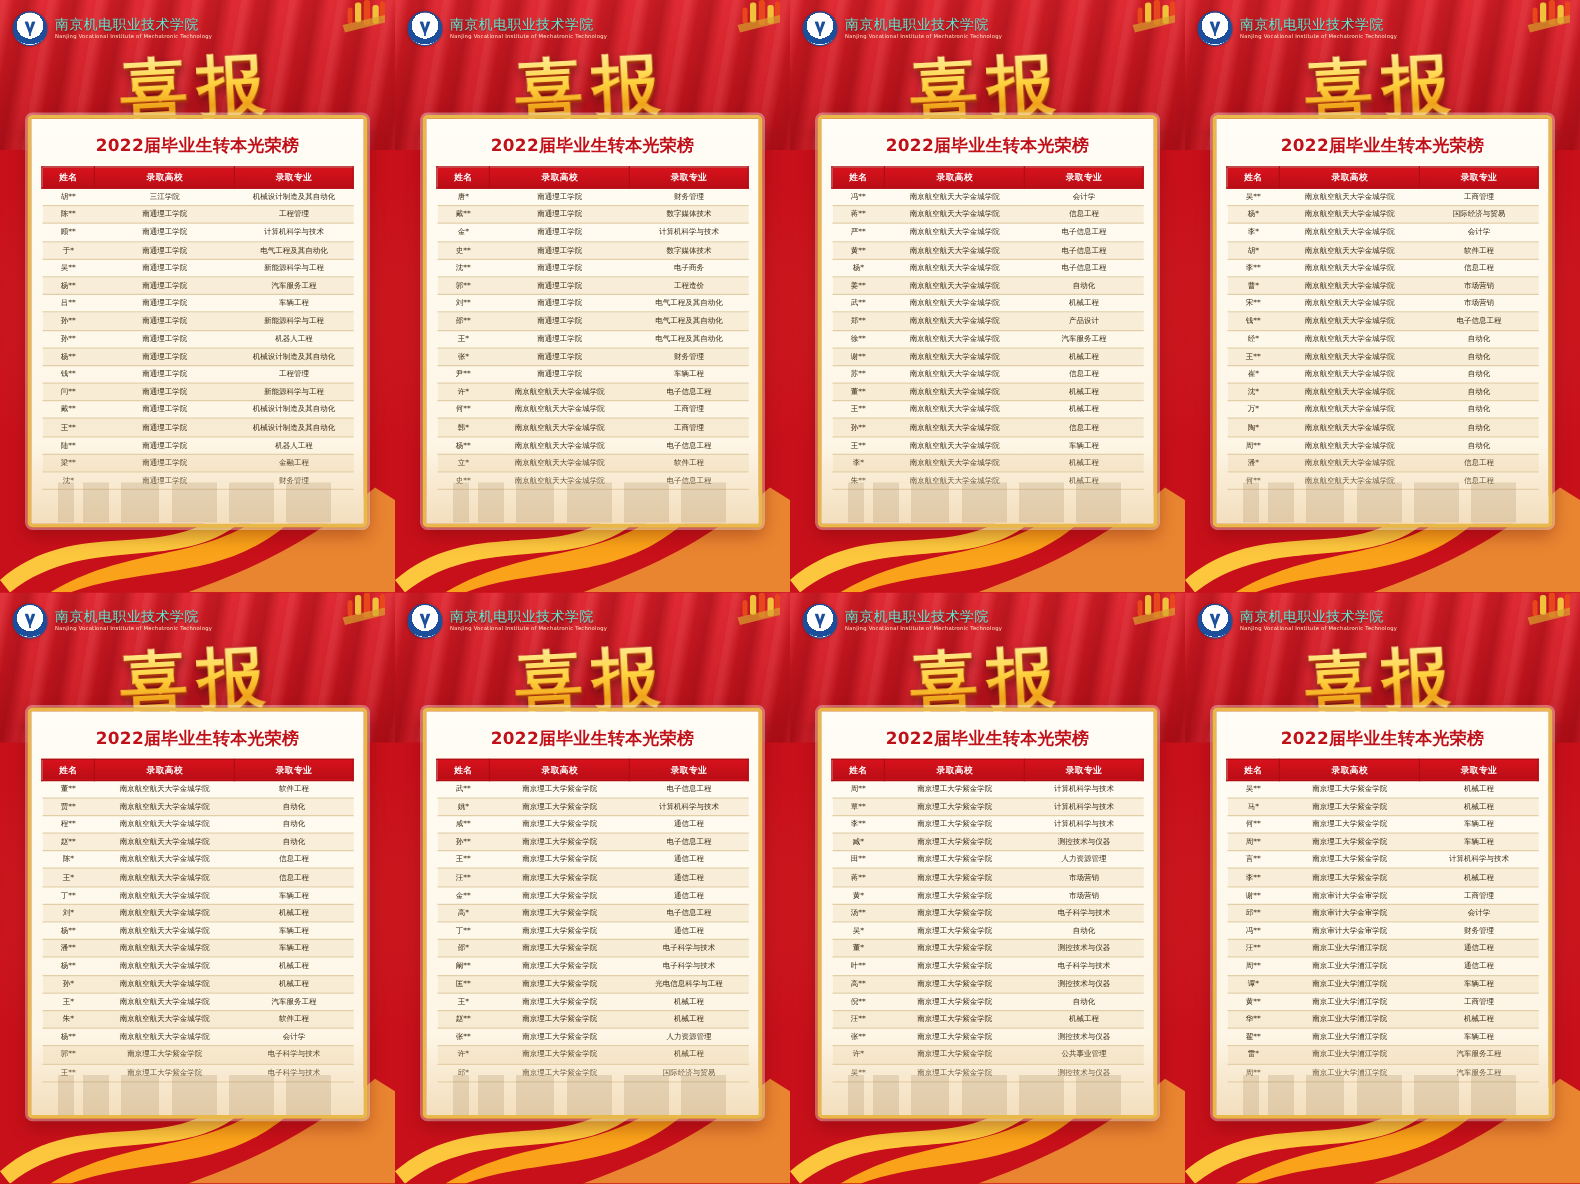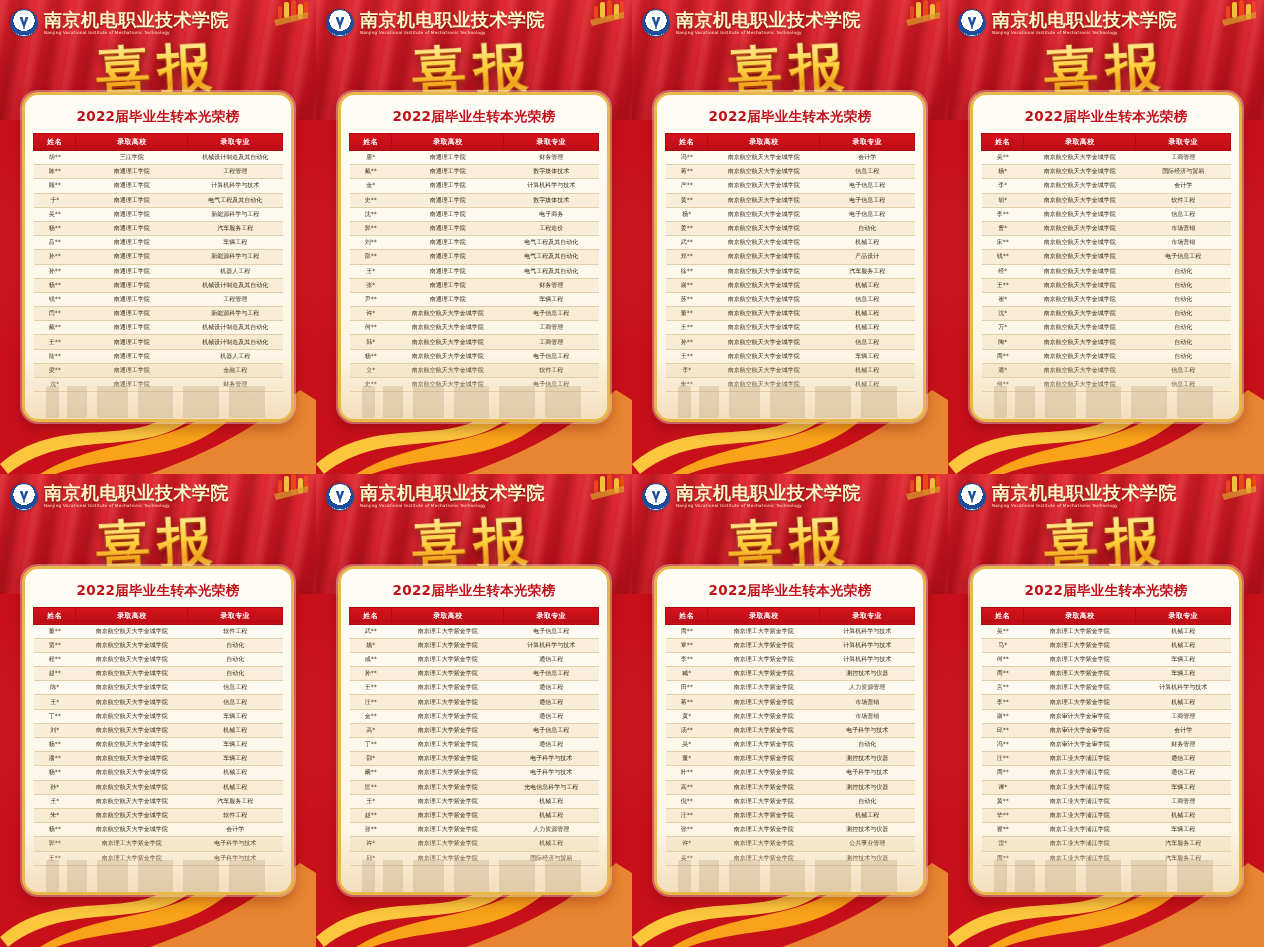--- a/index.html
+++ b/index.html
@@ -66,21 +66,21 @@
   }
   .logo:after{
     content:"";position:absolute;left:50%;top:50%;transform:translate(-50%,-50%);
     width:9px;height:12px;
     background:
       linear-gradient(180deg,#1b4f9c 0 100%);
     clip-path:polygon(0 0,32% 0,50% 46%,68% 0,100% 0,58% 82%,58% 100%,42% 100%,42% 82%);
   }
   .school{line-height:1;}
   .school .cn{
-    font-size:18px;font-weight:700;color:#fef9c3;letter-spacing:.5px;
+    font-size:11px;font-weight:400;color:#5eead4;letter-spacing:.5px;
     text-shadow:0 1px 1px rgba(0,0,0,.35);
     font-family:"DejaVu Sans","Liberation Sans",sans-serif;
   }
   .school .en{
     font-size:4.2px;color:#ffe9c9;letter-spacing:.2px;margin-top:2px;
     font-family:"DejaVu Sans","Liberation Sans",sans-serif;white-space:nowrap;
   }
   
   .cracker{
     position:absolute;right:6px;top:0;width:56px;height:60px;z-index:5;
@@ -97,21 +97,21 @@
     -webkit-text-fill-color:transparent;
     filter:drop-shadow(1px 2px 0 #a5310a) drop-shadow(0 3px 4px rgba(0,0,0,.35));
     transform:rotate(-3deg);
   }
 
   
   .card{
     position:absolute;left:22px;right:22px;top:92px;bottom:52px;
     background:linear-gradient(180deg,#fffdf6 0%,#fdf4e2 100%);
     border:3px solid #e8b84b;
-    border-radius:16px;
+    border-radius:4px;
     box-shadow:0 0 0 2px rgba(255,255,255,.35), 0 6px 14px rgba(90,0,0,.35);
     z-index:8;overflow:hidden;
     padding:0 8px;
   }
   .card:before{
     content:"";position:absolute;left:0;right:0;bottom:0;height:64px;
     background:linear-gradient(180deg,rgba(253,244,226,0) 0%,rgba(235,205,160,.55) 100%);
     pointer-events:none;
   }
   .card-title{

